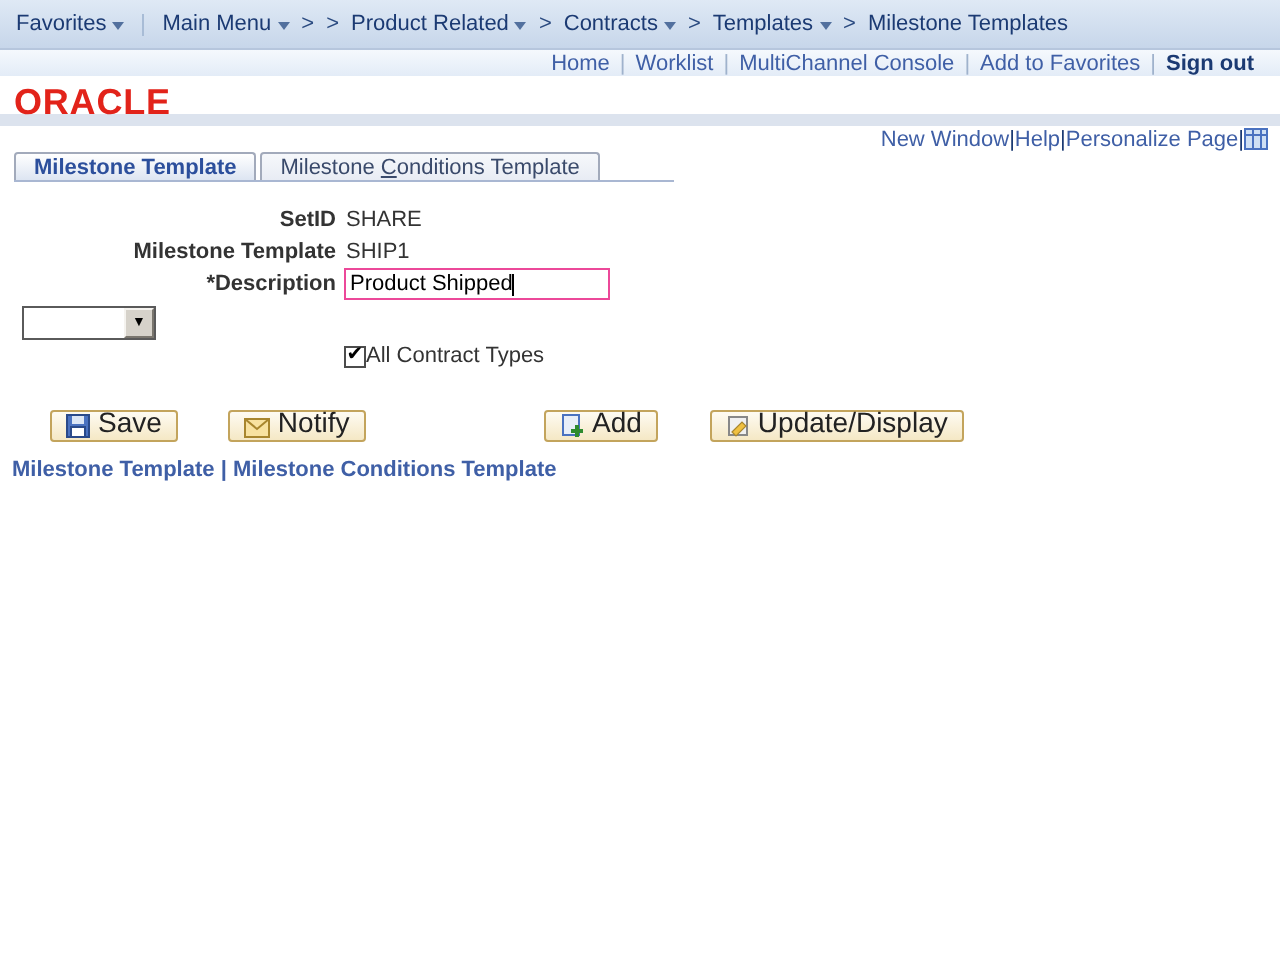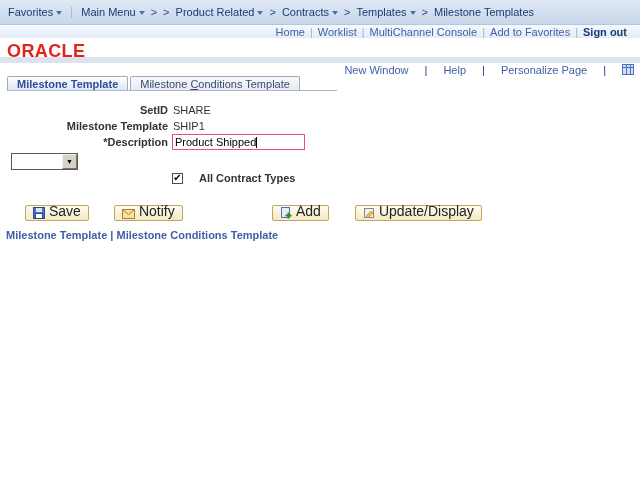--- a/index.html
+++ b/index.html
@@ -23,21 +23,21 @@
   .sign-out { color:#1b3a73 !important; font-weight:bold; }
 
   
   .logo-row { height:19px; padding:3px 0 0 7px; background:#fff; }
   .logo { color:#e2231a; font-weight:bold; font-size:18px; letter-spacing:0.4px; }
 
   .band { height:6px; background:#dce3ee; }
 
   
   .utility-row { height:13px; display:flex; align-items:center; justify-content:flex-end;
-                 padding-right:6px; gap:16px; color:#1b3a73; white-space:nowrap; }
+                 padding-right:6px; gap:0; color:#1b3a73; white-space:nowrap; }
   .utility-row a { color:#3f5fa6; text-decoration:none; cursor:pointer; }
 
   
   .tabs-row { margin-left:7px; width:330px; border-bottom:1px solid #a9b7d2; display:flex;
               align-items:flex-end; height:15px; }
   .tab { border:1px solid #a2aabb; border-bottom:none; border-radius:2px 2px 0 0; padding:1px 9px;
          height:14px; margin-right:2px; display:flex; align-items:center; cursor:pointer; white-space:nowrap; }
   .tab.active { background:linear-gradient(#ffffff,#dde5f2); color:#2c4f9c; font-weight:bold; }
   .tab.inactive { background:linear-gradient(#f6f8fb,#e8ecf4); color:#3a4a6b; }
   .tab .key { text-decoration:underline; }
@@ -51,21 +51,21 @@
                 display:flex; align-items:center; padding:0 2px; color:#000; cursor:text; }
   .caret { width:1px; height:11px; background:#000; flex:none; }
   .combo { margin-left:4px; width:67px; height:17px; background:#fff; border:1px solid #5a5a5a;
            display:flex; cursor:pointer; }
   .combo-text { flex:1; padding:1px 2px; }
   .combo-btn { width:15px; background:#d6d2ca; border:1px solid; border-color:#f5f3ef #7a766e #7a766e #f5f3ef;
                display:flex; align-items:center; justify-content:center; font-size:7px; color:#000; }
   .checkbox { width:11px; height:11px; border:1px solid #4c4c4c; background:#fff; display:flex;
               align-items:center; justify-content:center; font-size:10px; line-height:1; color:#000;
               margin-left:4px; cursor:pointer; flex:none; }
-  .cb-label { font-weight:bold; margin-left:16px; color:#333; }
+  .cb-label { font-weight:normal; margin-left:0; color:#333; }
 
   
   .toolbar { margin-top:21px; position:relative; height:17px; }
   .btn-group-left { position:absolute; left:5px; display:flex; gap:5px; }
   .btn-group-right { position:absolute; left:252px; display:flex; gap:6px; }
   .btn { display:flex; align-items:flex-end; gap:4px; background:linear-gradient(#fefbf2,#f5e8c5);
          border:1px solid #c3a45c; border-radius:2px; padding:1px 7px; height:16px; color:#222;
          font-size:14px; font-family:inherit; cursor:pointer; white-space:nowrap;margin-left:20px; }
   .btn svg { flex:none; }
 

